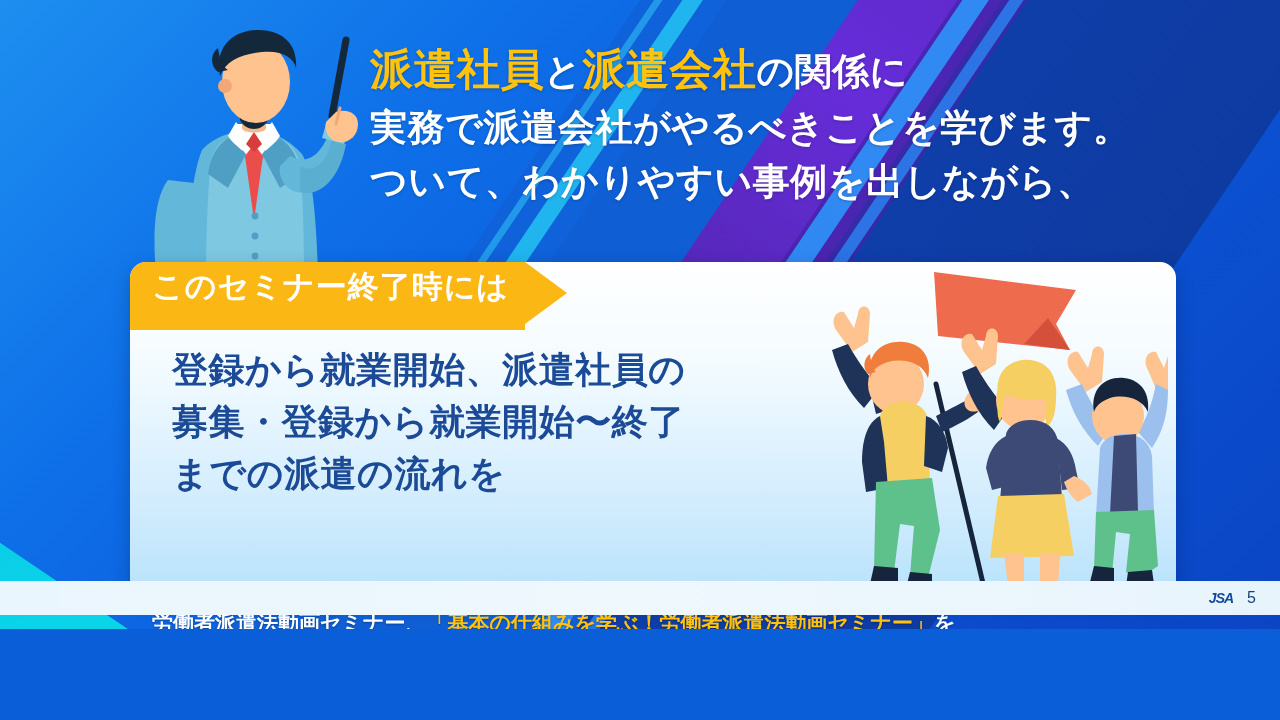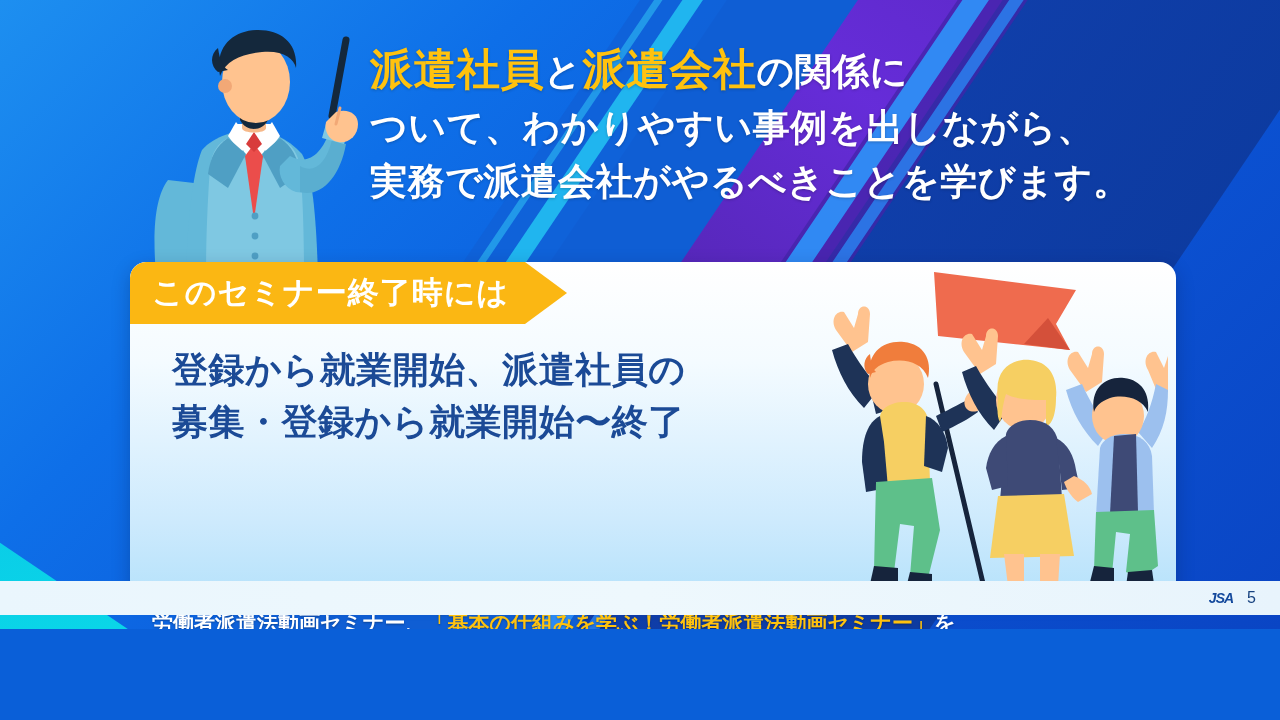--- a/index.html
+++ b/index.html
@@ -95,21 +95,21 @@
     background:linear-gradient(180deg,#ffffff 0%,#f4fbff 30%,#cdeafd 78%,#b6e2fb 100%);
     box-shadow:0 6px 18px rgba(2,24,70,.28);
     overflow:hidden;
   }
   .ribbon{
     position:absolute;left:0;top:0;height:62px;
     display:flex;align-items:center;
   }
   .ribbon-body{
     height:62px;background:#FBB713;display:flex;align-items:center;
-    padding:0 16px 0 22px;
+    padding:0 16px 12px 22px;
     border-top-left-radius:16px;
   }
   .ribbon-text{
     color:#ffffff;font-weight:bold;font-size:31px;letter-spacing:1px;
     white-space:nowrap;
   }
   .ribbon-tip{
     width:0;height:0;
     border-top:31px solid transparent;
     border-bottom:31px solid transparent;
@@ -208,36 +208,37 @@
 
       <path d="M186 92 C198 88 208 94 208 104 C208 116 198 124 188 122 C178 120 174 110 176 102 Z" fill="#ffc38f"></path>
       <path d="M190 88 L186 104" stroke="#f2a876" stroke-width="3" stroke-linecap="round"></path>
     </svg>
   </div>
 
   <div class="headline">
     <div>
       <span class="hl-accent">派遣社員</span><span>と</span><span class="hl-accent">派遣会社</span><span>の関係に</span>
     </div>
+    <div>実務で派遣会社がやるべきことを学びます。</div>
     <div>ついて、わかりやすい事例を出しながら、</div>
-    <div>実務で派遣会社がやるべきことを学びます。</div>
   </div>
 
   <div class="card">
 
     <div class="ribbon">
       <div class="ribbon-body">
         <span class="ribbon-text">このセミナー終了時には</span>
       </div>
       <div class="ribbon-tip"></div>
     </div>
 
     <div class="card-body">
       <div>登録から就業開始、派遣社員の</div>
       <div>募集・登録から就業開始〜終了</div>
+      <div>までの派遣の流れを</div>
     </div>
 
     <div class="people">
       <svg viewBox="0 0 350 330" width="350" height="330">
 
         <path d="M118 118 L168 330" stroke="#16243c" stroke-width="5" stroke-linecap="round"></path>
 
         <path d="M116 6 L258 24 L238 58 L252 84 L120 70 Z" fill="#ef6b4e"></path>
         <path d="M230 52 L252 84 L206 78 Z" fill="#d4503a"></path>
 

